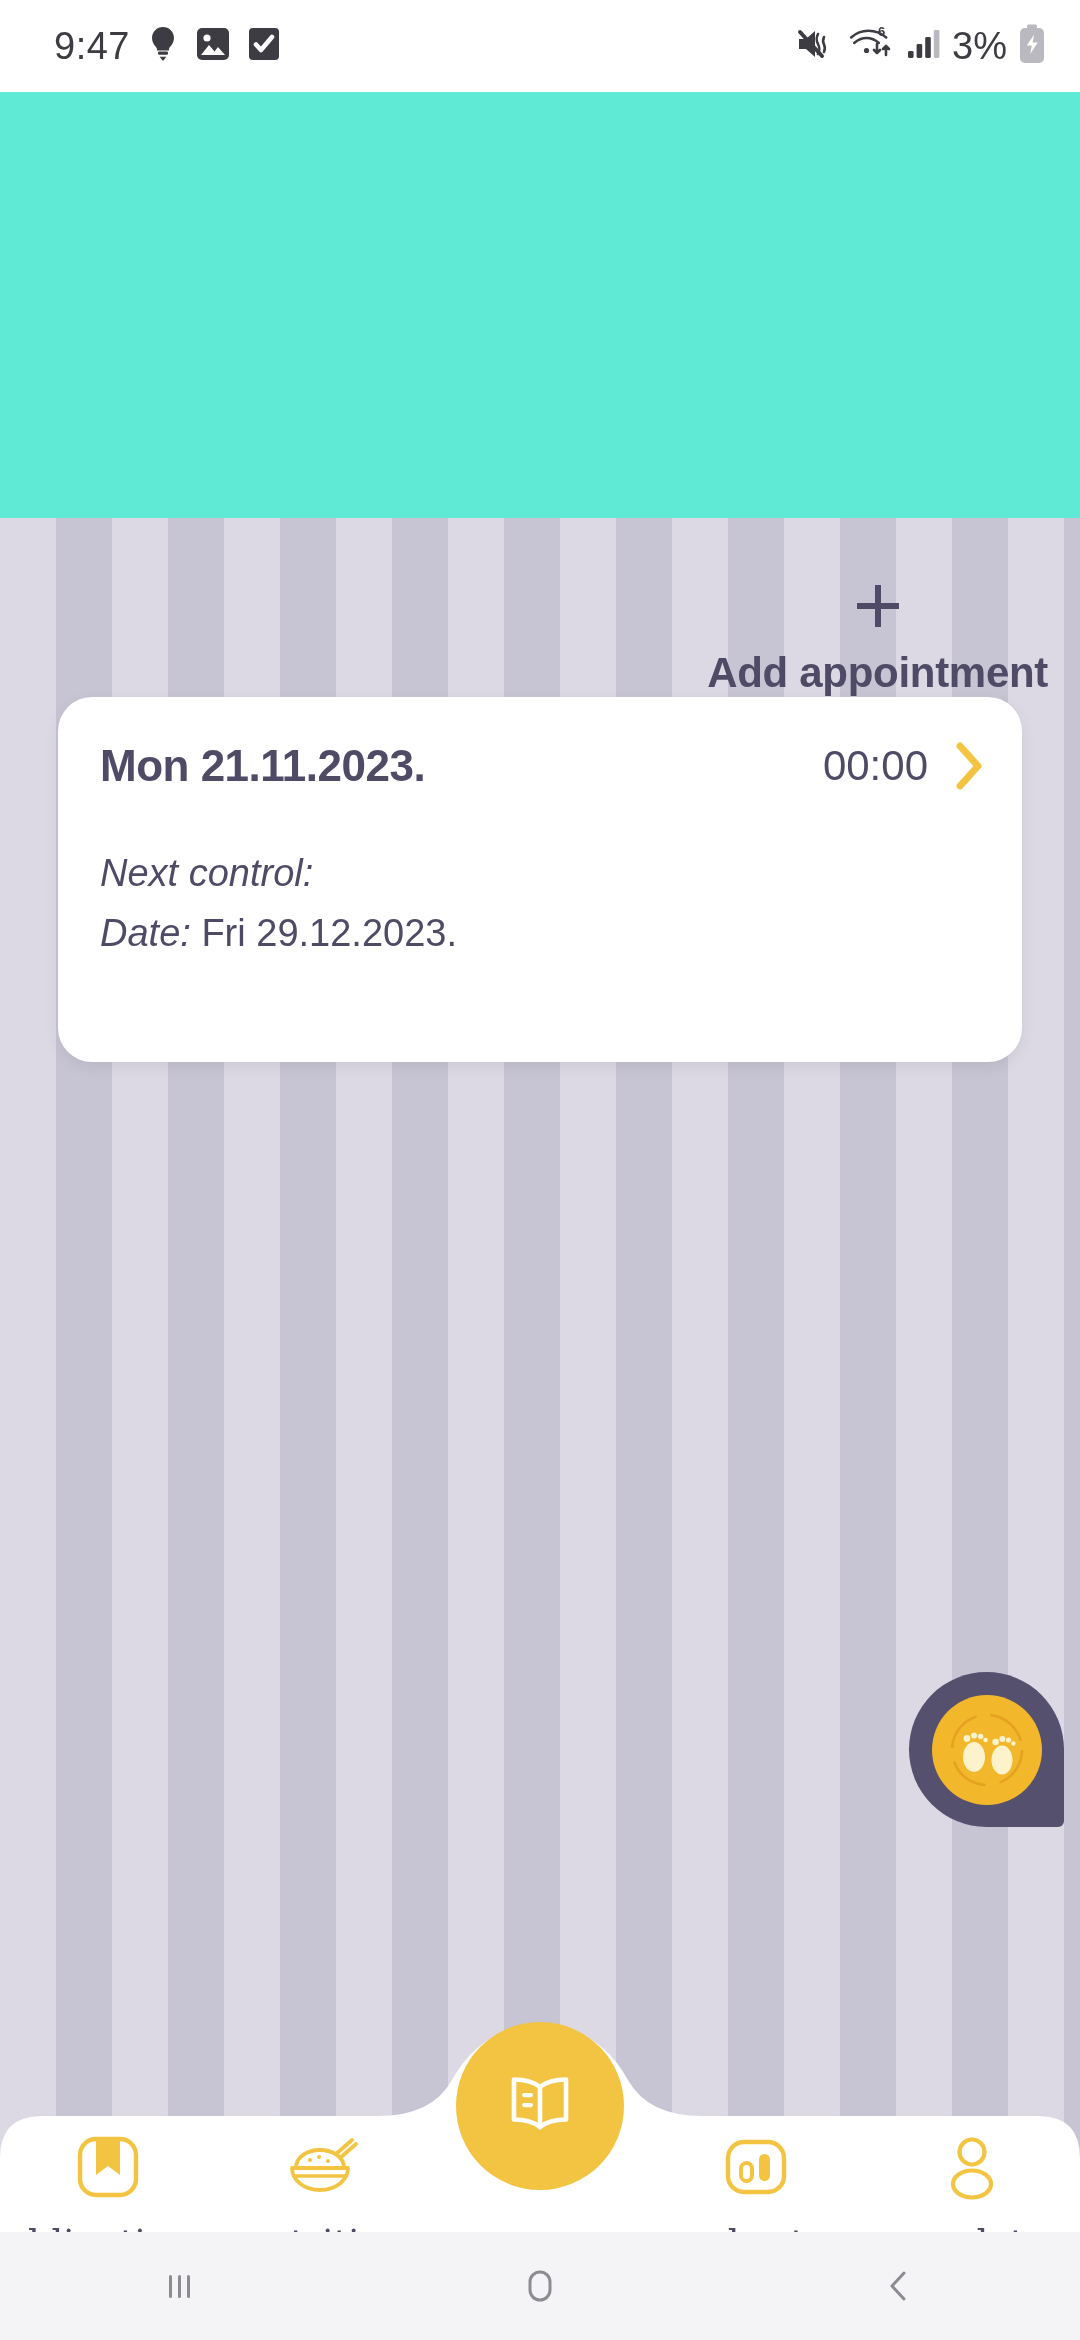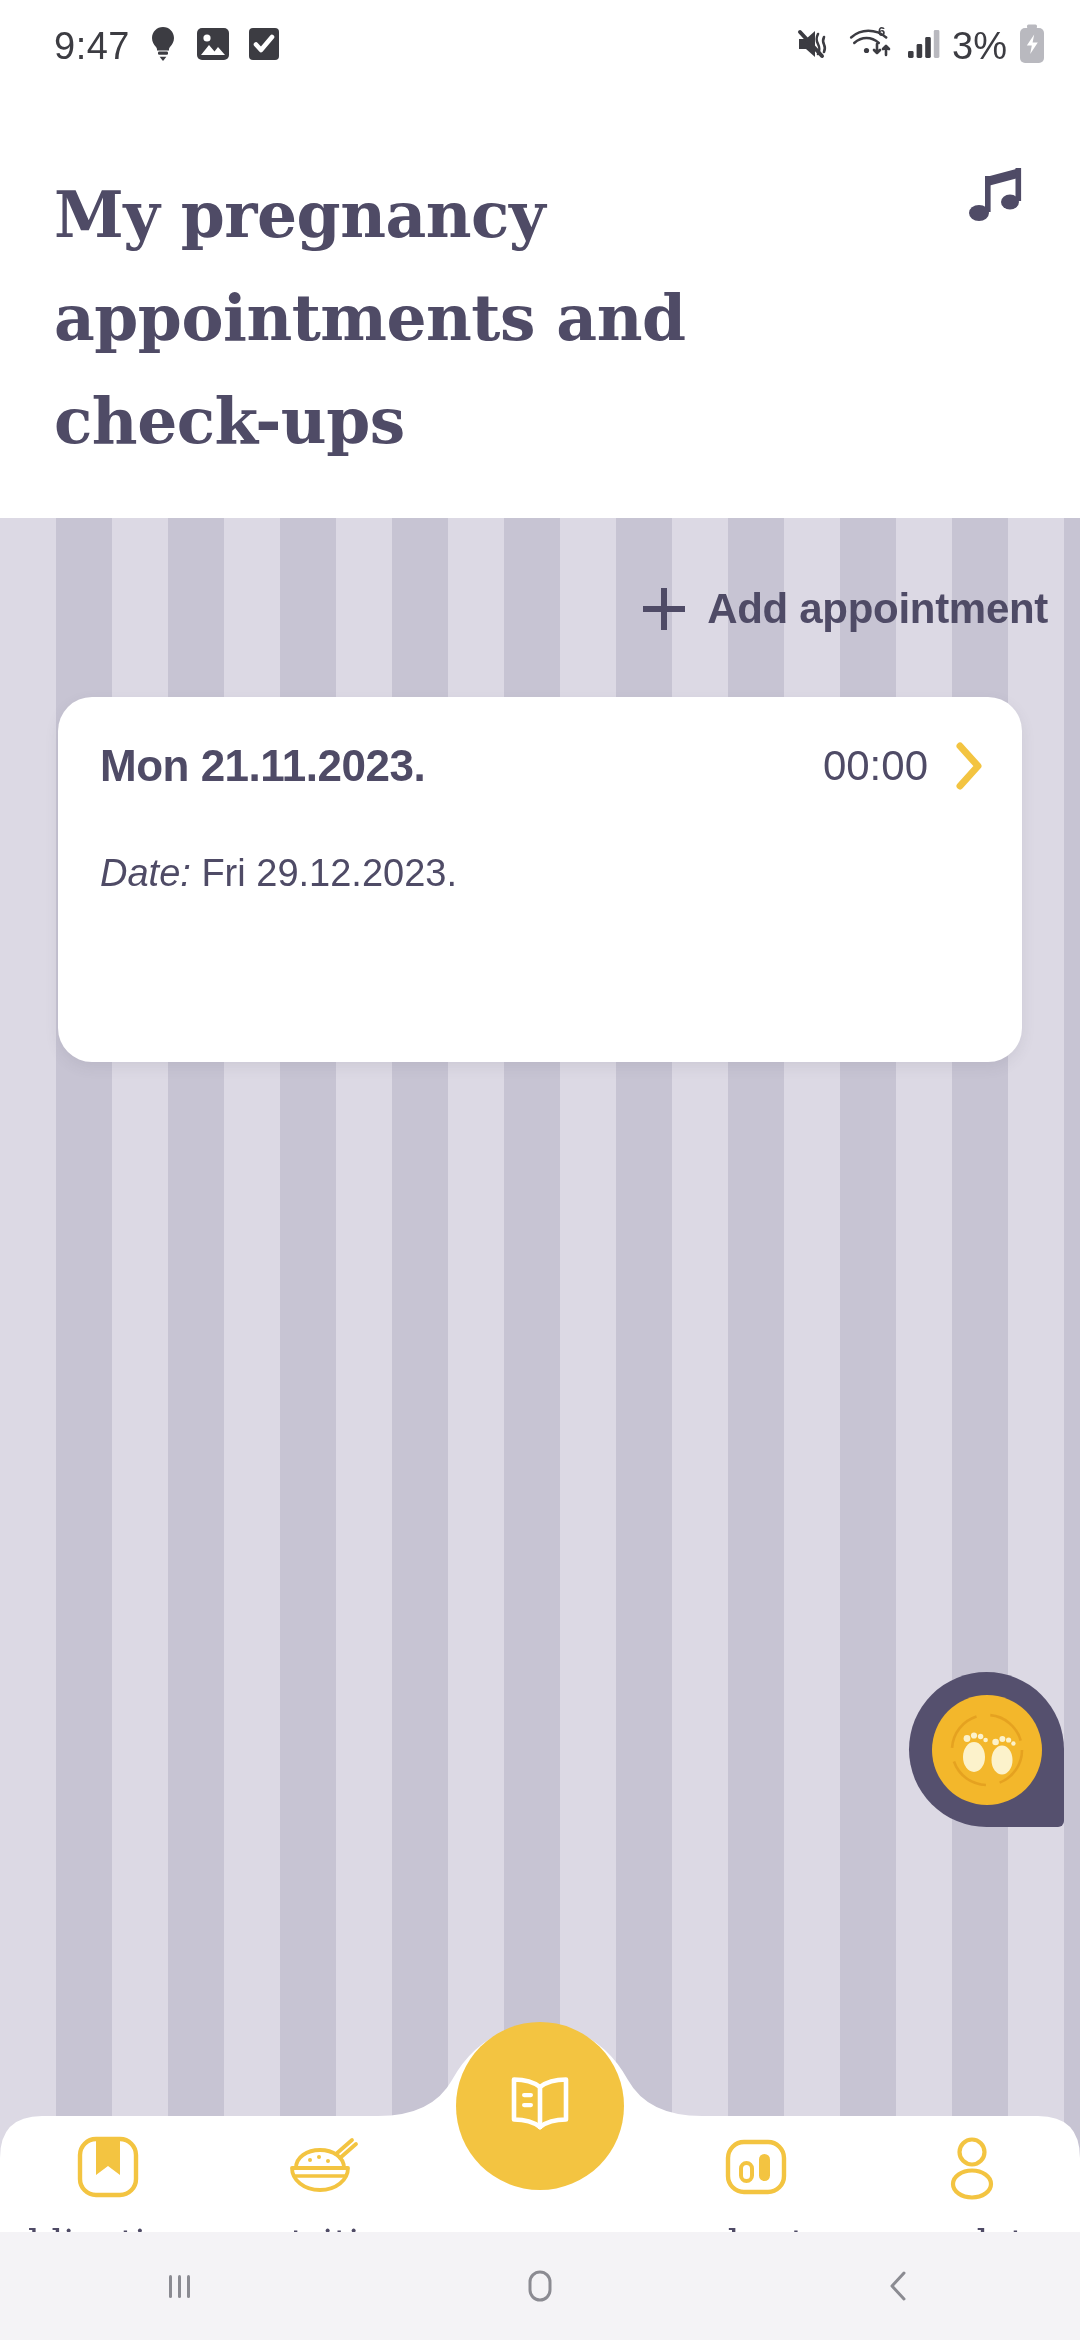--- a/index.html
+++ b/index.html
@@ -48,21 +48,21 @@
         to right,
         #DCD9E4 0px, #DCD9E4 56px,
         #C7C4D3 56px, #C7C4D3 112px
       );
     overflow:hidden;
   }
 
   
   #add-appointment {
     position:absolute; top:67px; right:32px;
-    display:flex; align-items:center; gap:22px; cursor:pointer;
+    display:flex; align-items:center; gap:22px; cursor:pointer;flex-direction:column;
   }
   #add-plus { width:42px; height:42px; position:relative; }
   #add-plus:before, #add-plus:after {
     content:""; position:absolute; background:#4F4B66;
   }
   #add-plus:before { left:0; top:18px; width:42px; height:6px; }
   #add-plus:after { top:0; left:18px; height:42px; width:6px; }
   #add-label {
     font-size:42px; font-weight:bold; color:#4F4B66;
     font-family:"Liberation Sans", sans-serif; letter-spacing:-0.3px;
@@ -201,32 +201,20 @@
       <span class="ico">
         <svg width="28" height="40" viewBox="0 0 28 40">
           <rect x="9" y="0.5" width="10" height="4" rx="1.5" fill="#b9b9bf"></rect>
           <rect x="2" y="4" width="24" height="35" rx="5" fill="#b9b9bf"></rect>
           <path d="M16.2 10.5l-7.4 11h5l-1.6 8.5 7.6-11.6h-5.2z" fill="#ffffff"></path>
         </svg>
       </span>
     </div>
   </div>
 
-  <div id="header">
-    <h1 id="page-title">My pregnancy appointments and check-ups</h1>
-    <div id="music-btn">
-      <svg width="62" height="64" viewBox="0 0 62 64">
-        <path d="M22 13.5L54 5v9.5L22 23z" fill="#4F4B66"></path>
-        <rect x="19" y="13" width="5.6" height="36" fill="#4F4B66"></rect>
-        <rect x="49.5" y="5" width="5.6" height="33" fill="#4F4B66"></rect>
-        <ellipse cx="13" cy="50" rx="10" ry="8" fill="#4F4B66"></ellipse>
-        <ellipse cx="44" cy="39" rx="9" ry="7.4" fill="#4F4B66"></ellipse>
-      </svg>
-    </div>
-  </div>
 
   <div id="body-area">
 
     <div id="add-appointment">
       <span id="add-plus"></span>
       <span id="add-label">Add appointment</span>
     </div>
 
     <div id="appointment-card">
       <div class="card-row1">
@@ -234,20 +222,23 @@
         <span class="card-right">
           <span class="card-time">00:00</span>
           <span class="card-chevron">
             <svg width="30" height="48" viewBox="0 0 30 48">
               <path d="M6 4l18 20L6 44" stroke="#F3C441" stroke-width="7" fill="none" stroke-linecap="round" stroke-linejoin="round"></path>
             </svg>
           </span>
         </span>
       </div>
       <div class="card-body">
+        <div class="cb-line">
+          <span class="cb-label">Next control:</span>
+        </div>
         <div class="cb-line">
           <span class="cb-label">Date:</span>
           <span class="cb-value">Fri 29.12.2023.</span>
         </div>
       </div>
     </div>
 
     <div id="fab-baby">
       <div id="fab-baby-inner">
         <svg width="78" height="74" viewBox="0 0 78 74">

